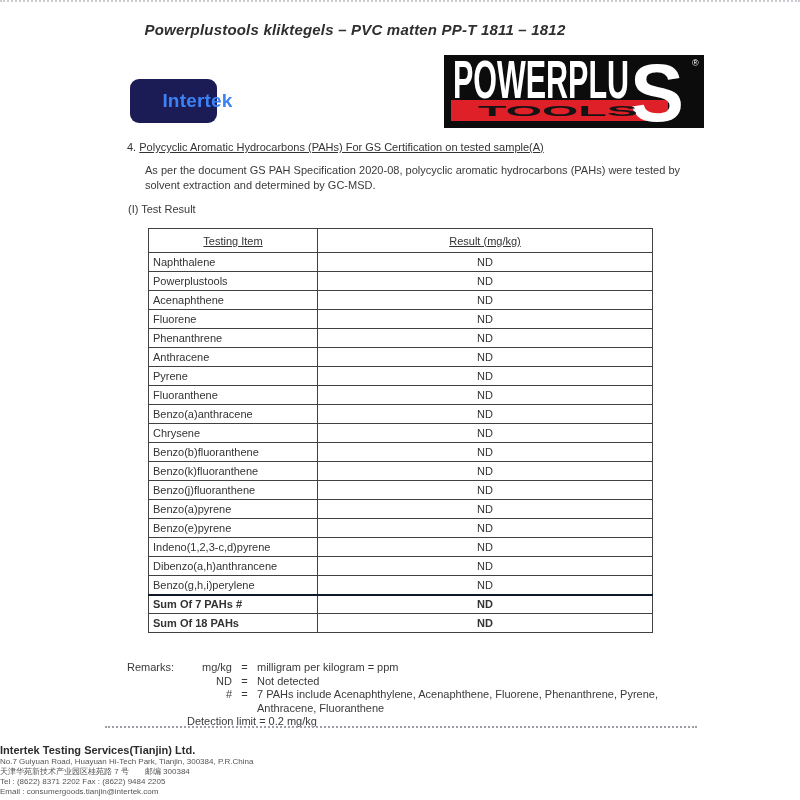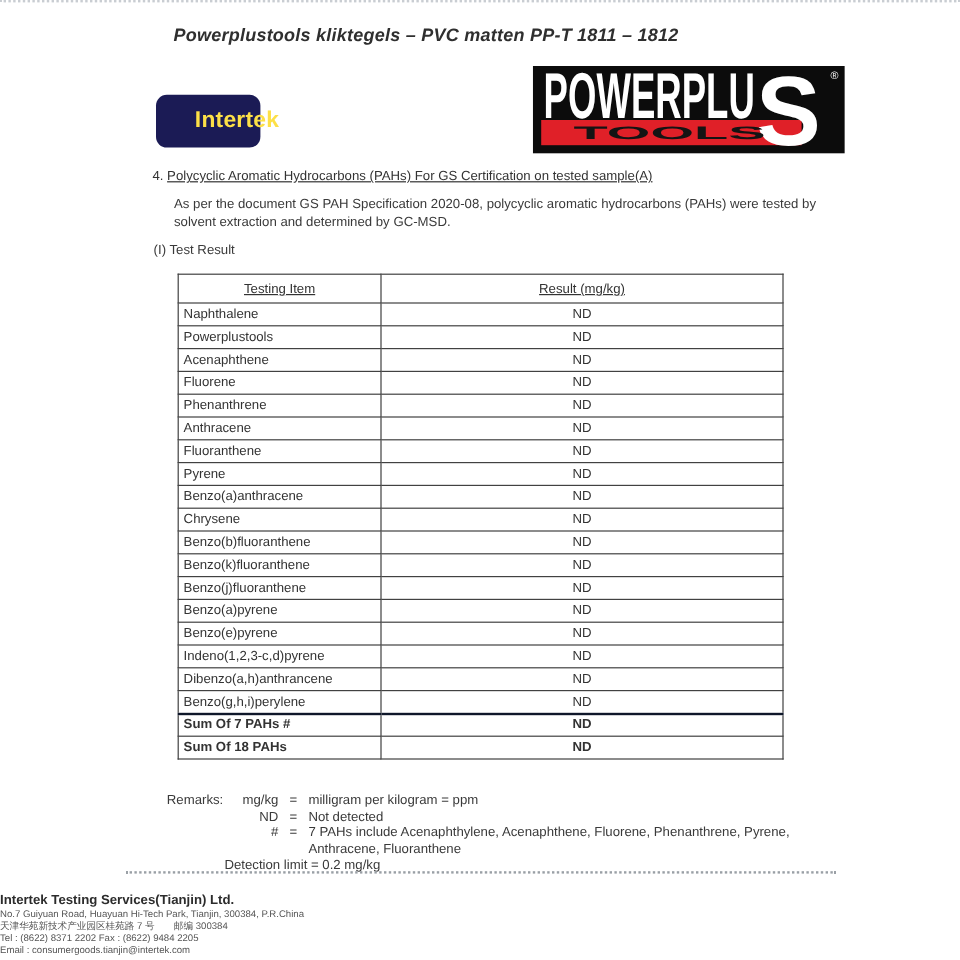--- a/index.html
+++ b/index.html
@@ -13,21 +13,21 @@
   }
   .doc-title{
     position:absolute;top:21px;left:75px;width:560px;text-align:center;
     font-size:15px;font-weight:bold;font-style:italic;color:#2f2f2f;letter-spacing:.2px;
   }
   
   .intertek-logo{
     position:absolute;left:130px;top:79px;width:87px;height:44px;
     background:#1b1b55;border-radius:9px;display:flex;align-items:center;justify-content:center;
   }
-  .intertek-logo span{color:#fde047;font-size:19px;font-weight:bold;letter-spacing:.2px;margin-left:48px;}
+  .intertek-logo span{color:#3b82f6;font-size:19px;font-weight:bold;letter-spacing:.2px;margin-left:48px;}
   
   .powerplus-logo{position:absolute;left:428px;top:55px;width:296px;height:73px;padding-left:16px;}
   
   .section-heading{position:absolute;left:127px;top:141px;font-size:11px;color:#333;}
   .section-heading .underlined{text-decoration:underline;}
   .section-paragraph{
     position:absolute;left:145px;top:163px;width:535px;font-size:11px;line-height:15px;
     text-align:justify;color:#3a3a3a;
   }
   .subsection-label{position:absolute;left:128px;top:203px;font-size:11px;color:#3a3a3a;}
@@ -47,21 +47,21 @@
     vertical-align:middle;
   }
   .results-table td{height:19px;vertical-align:middle;}
   .results-table td.cell-item{text-align:left;}
   .results-table td.cell-result{text-align:center;}
   .results-table tr.bold-row td{font-weight:bold;}
   .results-table tr.first-bold td{border-top:2px solid #0f172a;}
   
   .remarks{position:absolute;left:127px;top:661px;font-size:11px;color:#3a3a3a;}
   .remarks-grid{display:grid;grid-template-columns:72px 33px 25px 440px;line-height:13.5px;}
-  .remarks-grid .r-label{text-align:left;margin-left:12px;}
+  .remarks-grid .r-label{text-align:left;}
   .remarks-grid .r-term{text-align:right;}
   .remarks-grid .r-eq{text-align:center;}
   .remarks-grid .r-text{text-align:left;}
   .detection-limit{margin-left:60px;line-height:13.5px;}
   .dotted-sep{
     position:absolute;left:105px;top:726px;width:592px;height:0;
     border-top:2px dotted #9aa0a6;
   }
   
   .footer{position:absolute;left:0;top:743px;width:800px;text-align:left;color:#555;}
@@ -131,25 +131,25 @@
         </tr>
         <tr>
           <td class="cell-item">Phenanthrene</td>
           <td class="cell-result">ND</td>
         </tr>
         <tr>
           <td class="cell-item">Anthracene</td>
           <td class="cell-result">ND</td>
         </tr>
         <tr>
+          <td class="cell-item">Pyrene</td>
+          <td class="cell-result">ND</td>
+        </tr>
+        <tr>
           <td class="cell-item">Fluoranthene</td>
-          <td class="cell-result">ND</td>
-        </tr>
-        <tr>
-          <td class="cell-item">Pyrene</td>
           <td class="cell-result">ND</td>
         </tr>
         <tr>
           <td class="cell-item">Benzo(a)anthracene</td>
           <td class="cell-result">ND</td>
         </tr>
         <tr>
           <td class="cell-item">Chrysene</td>
           <td class="cell-result">ND</td>
         </tr>

